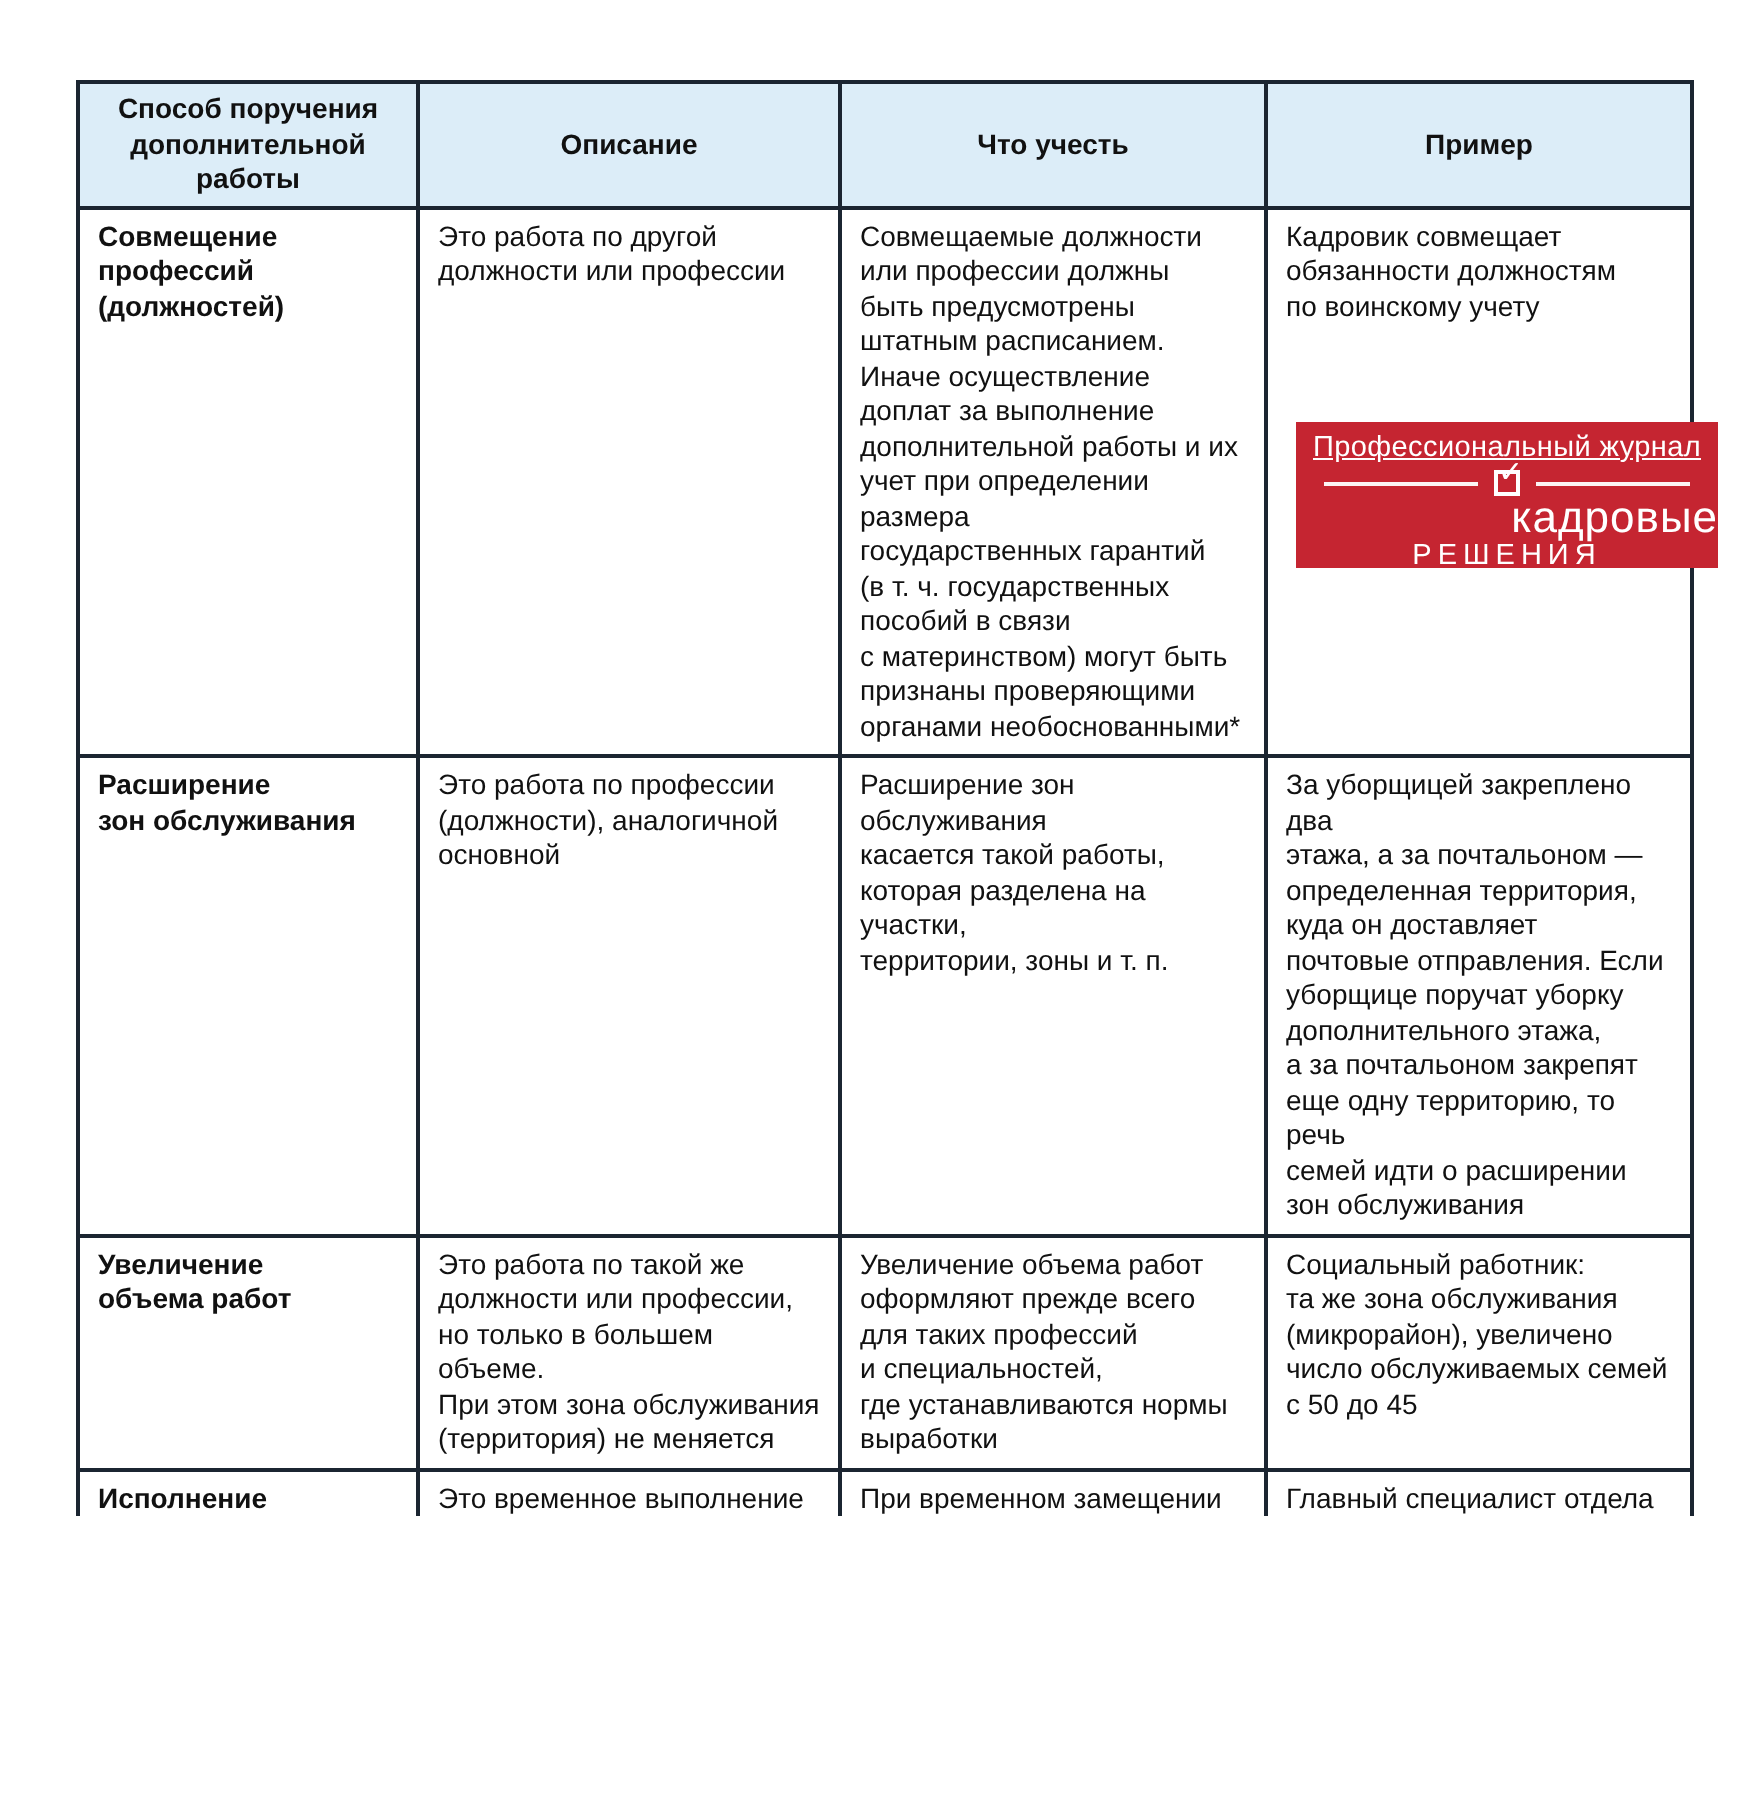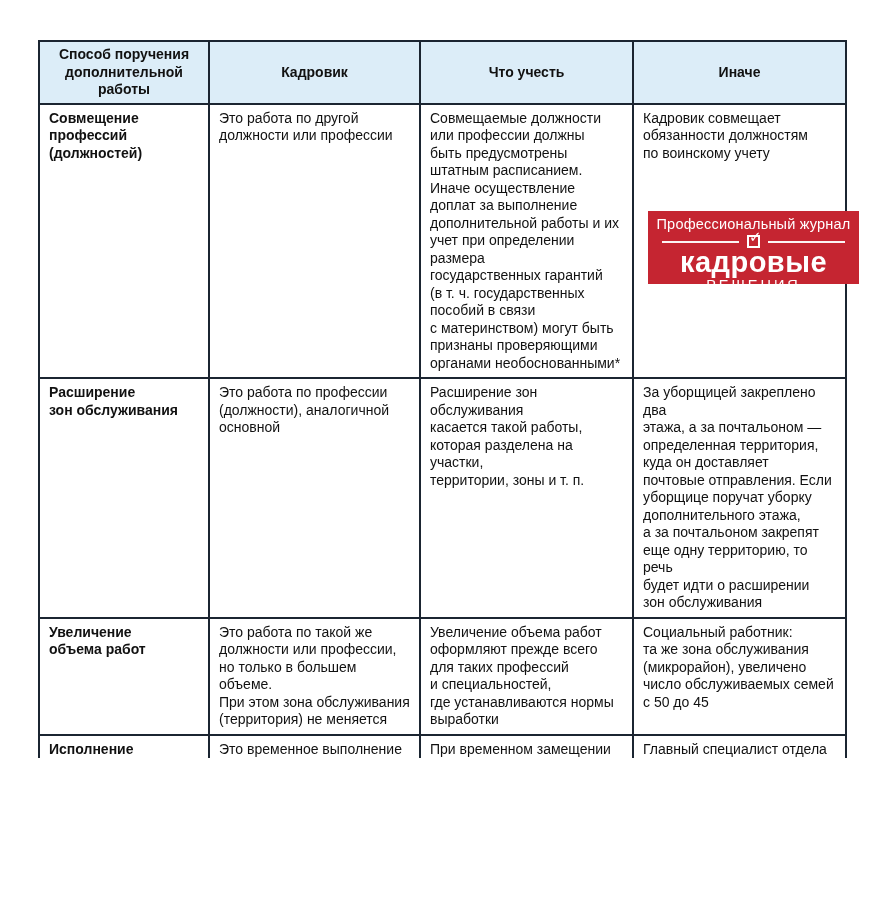--- a/index.html
+++ b/index.html
@@ -63,20 +63,21 @@
     background: #c52531;
     color: #ffffff;
     text-align: center;
     padding-top: 6px;
   }
   .logo-tagline {
     font-size: 14.5px;
     line-height: 1.1;
     color: #ffffff;
     letter-spacing: 0.2px;
+    text-decoration: underline;
   }
   .logo-divider-row {
     display: flex;
     align-items: center;
     justify-content: center;
     height: 14px;
     margin-top: 2px;
     padding: 0 14px;
   }
   .logo-divider-row .rule {
@@ -96,25 +97,26 @@
   .logo-checkbox .check-glyph {
     position: absolute;
     left: 0px;
     top: -8px;
     font-size: 15px;
     font-weight: bold;
     color: #ffffff;
     line-height: 1;
   }
   .logo-title {
-    font-size: 29px;
-    font-weight: bold;
+    font-size: 22px;
+    font-weight: normal;
     line-height: 1.0;
     letter-spacing: 0.5px;
     margin-top: -1px;
+    text-align: right;
   }
   .logo-subtitle {
     font-size: 14.5px;
     letter-spacing: 3px;
     line-height: 1.1;
     margin-top: 1px;
     text-align: center;
   }
 </style>
 </head>
@@ -126,23 +128,23 @@
     <colgroup>
       <col style="width:170px">
       <col style="width:211px">
       <col style="width:213px">
       <col style="width:213px">
     </colgroup>
     <thead>
       <tr style="height:44px">
         <th>Способ поручения
 дополнительной работы</th>
-        <th>Кадровик</th>
+        <th>Описание</th>
         <th>Что учесть</th>
-        <th>Иначе</th>
+        <th>Пример</th>
       </tr>
     </thead>
     <tbody>
       <tr style="height:262px">
         <td class="method-cell">Совмещение
 профессий (должностей)</td>
         <td>Это работа по другой
 должности или профессии</td>
         <td>Совмещаемые должности
 или профессии должны
@@ -174,21 +176,21 @@
 территории, зоны и т. п.</td>
         <td>За уборщицей закреплено два
 этажа, а за почтальоном —
 определенная территория,
 куда он доставляет
 почтовые отправления. Если
 уборщице поручат уборку
 дополнительного этажа,
 а за почтальоном закрепят
 еще одну территорию, то речь
-будет идти о расширении
+семей идти о расширении
 зон обслуживания</td>
       </tr>
       <tr style="height:112px">
         <td class="method-cell">Увеличение
 объема работ</td>
         <td>Это работа по такой же
 должности или профессии,
 но только в большем объеме.
 При этом зона обслуживания
 (территория) не меняется</td>

